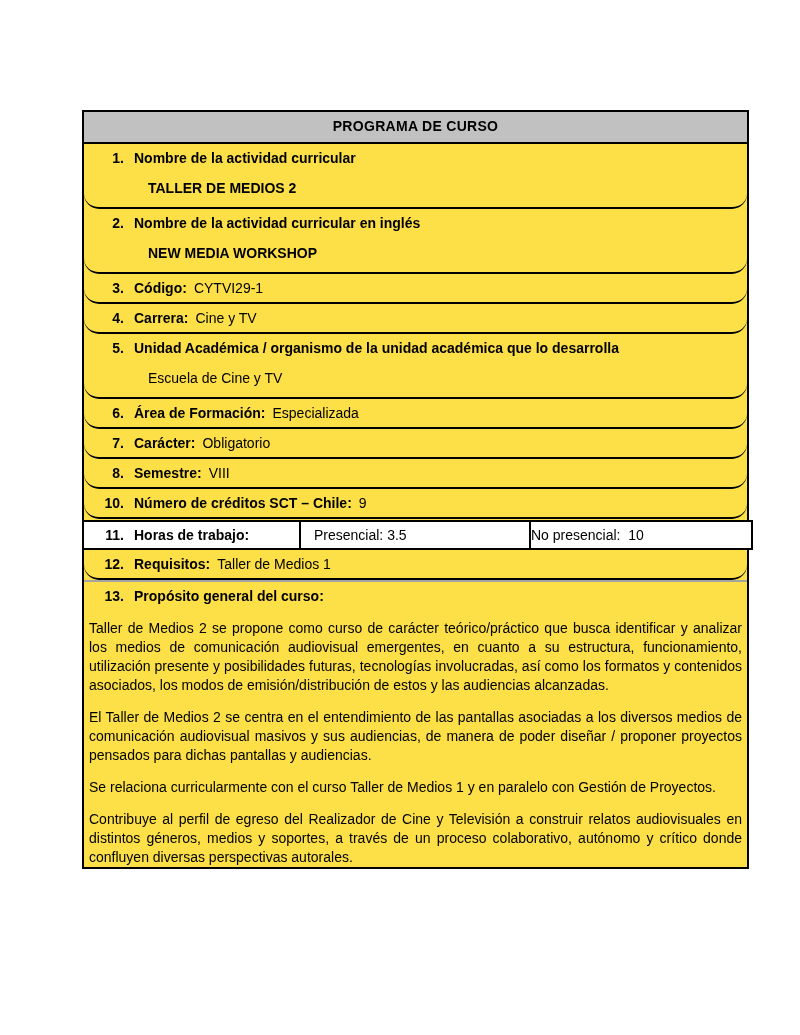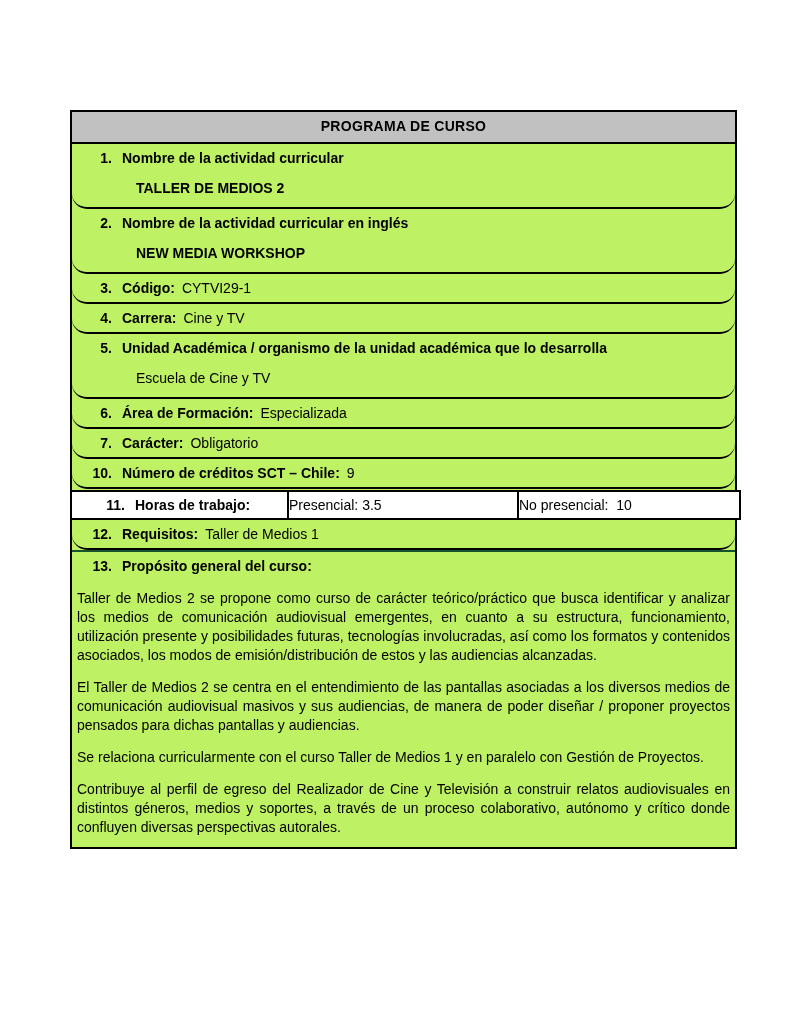--- a/index.html
+++ b/index.html
@@ -5,24 +5,24 @@
   * { box-sizing: border-box; margin: 0; padding: 0; }
   html, body {
     width: 800px; height: 1035px;
     background: #ffffff;
     font-family: "Liberation Sans", sans-serif;
     color: #000;
     position: relative;
   }
   .doc-table {
     position: absolute;
-    left: 70px; top: 110px;
+    left: 82px; top: 110px;
     width: 667px;
     border: 2px solid #000;
-    background: #bef264;
+    background: #fde047;
   }
   .tbl-header {
     background: #c1c1c1;
     border-bottom: 2px solid #000;
     text-align: center;
     font-weight: 700;
     font-size: 14px;
     line-height: 19px;
     padding: 5px 0 6px 0;
     letter-spacing: 0.3px;
@@ -53,30 +53,30 @@
     margin-top: 1px;
     border-top: 2px solid #000;
     border-bottom: 2px solid #000;
     border-right: 2px solid #000;
     background: #fff;
     position: relative;
     font-size: 14px;
     line-height: 19px;
   }
   .hours-cell { padding: 4px 6px 3px 0; }
-  .hc1 { width: 217px; border-right: 2px solid #000; padding-left: 13px; }
-  .hc2 { width: 230px; border-right: 2px solid #000; }
+  .hc1 { width: 217px; border-right: 2px solid #000; }
+  .hc2 { width: 230px; border-right: 2px solid #000; padding-left: 13px; }
   .hc3 { flex: 1; }
   .hours-text { white-space: pre-wrap; }
   
   .purpose {
-    border-top: 2px solid #14532d;
+    border-top: 2px solid #a3a3a3;
     font-size: 14px;
     line-height: 19px;
-    padding: 5px 5px 10px 0;
+    padding: 5px 5px 0 0;
   }
   .purpose p {
     margin: 13px 0 0 0;
     padding-left: 5px;
     text-align: justify;
   }
 </style>
 </head>
 <body>
 
@@ -116,20 +116,23 @@
   </div>
 
   <div class="row">
     <span class="num">6.</span><span class="lbl">Área de Formación:</span><span class="val">Especializada</span>
   </div>
 
   <div class="row">
     <span class="num">7.</span><span class="lbl">Carácter:</span><span class="val">Obligatorio</span>
   </div>
 
+  <div class="row">
+    <span class="num">8.</span><span class="lbl">Semestre:</span><span class="val">VIII</span>
+  </div>
 
 
   <div class="row">
     <span class="num">10.</span><span class="lbl">Número de créditos SCT – Chile:</span><span class="val">9</span>
   </div>
 
   <div class="hours-row">
     <div class="hours-cell hc1">
       <span class="num">11.</span><span class="lbl">Horas de trabajo:</span>
     </div>

